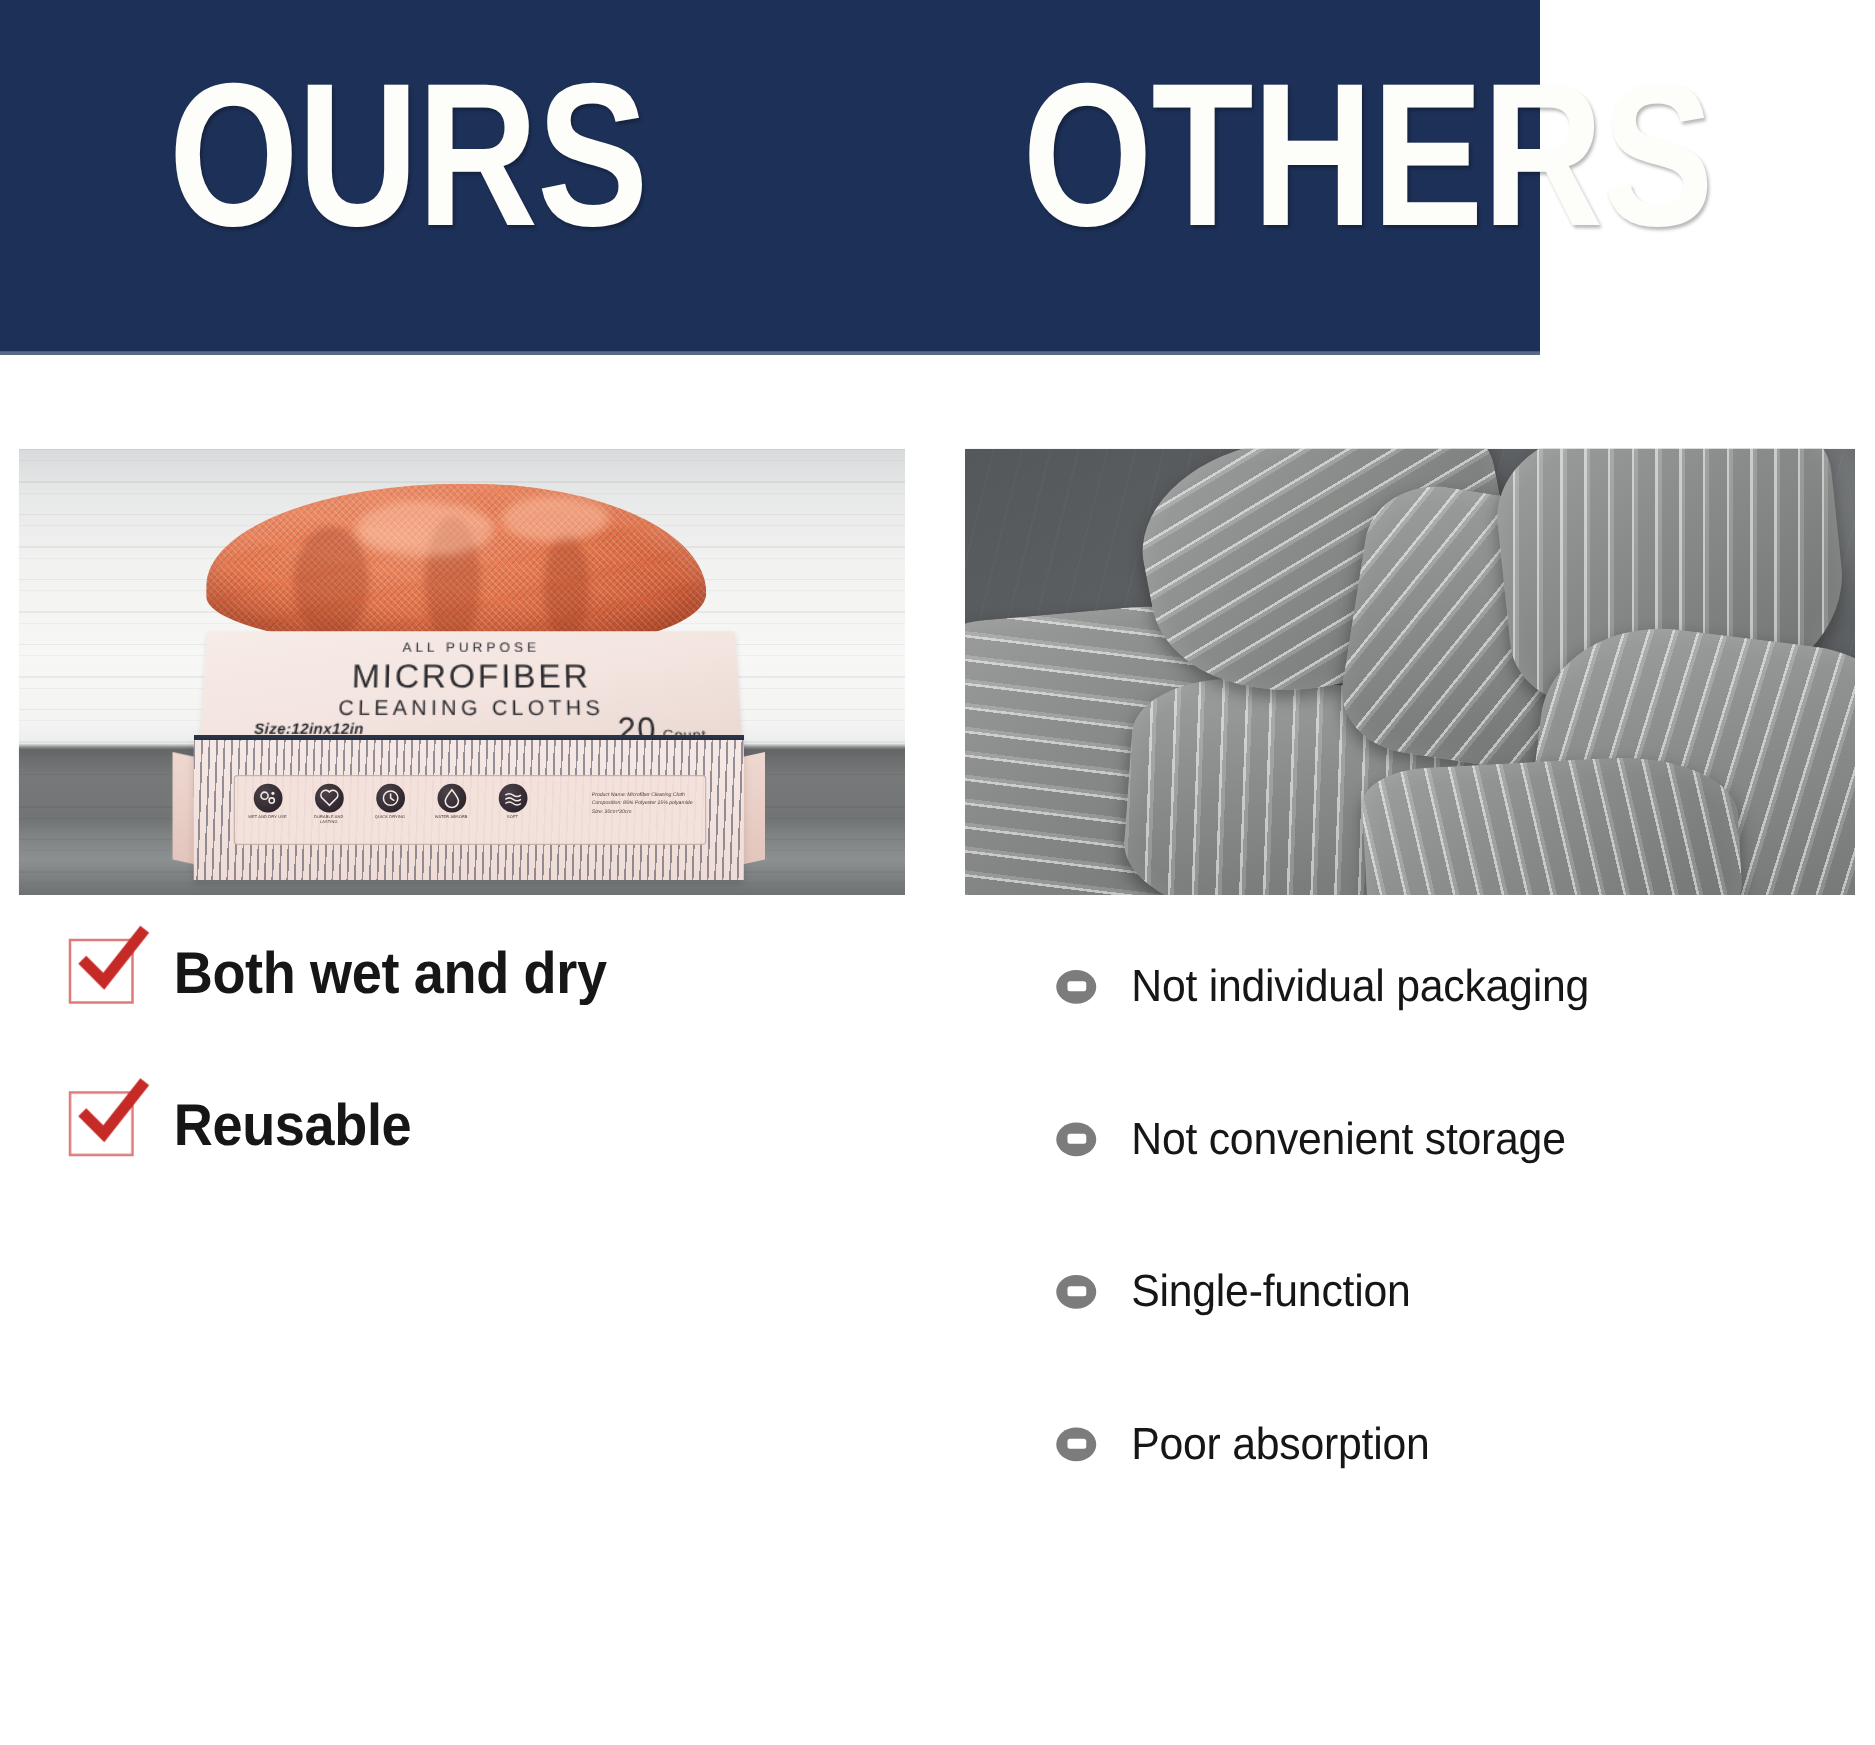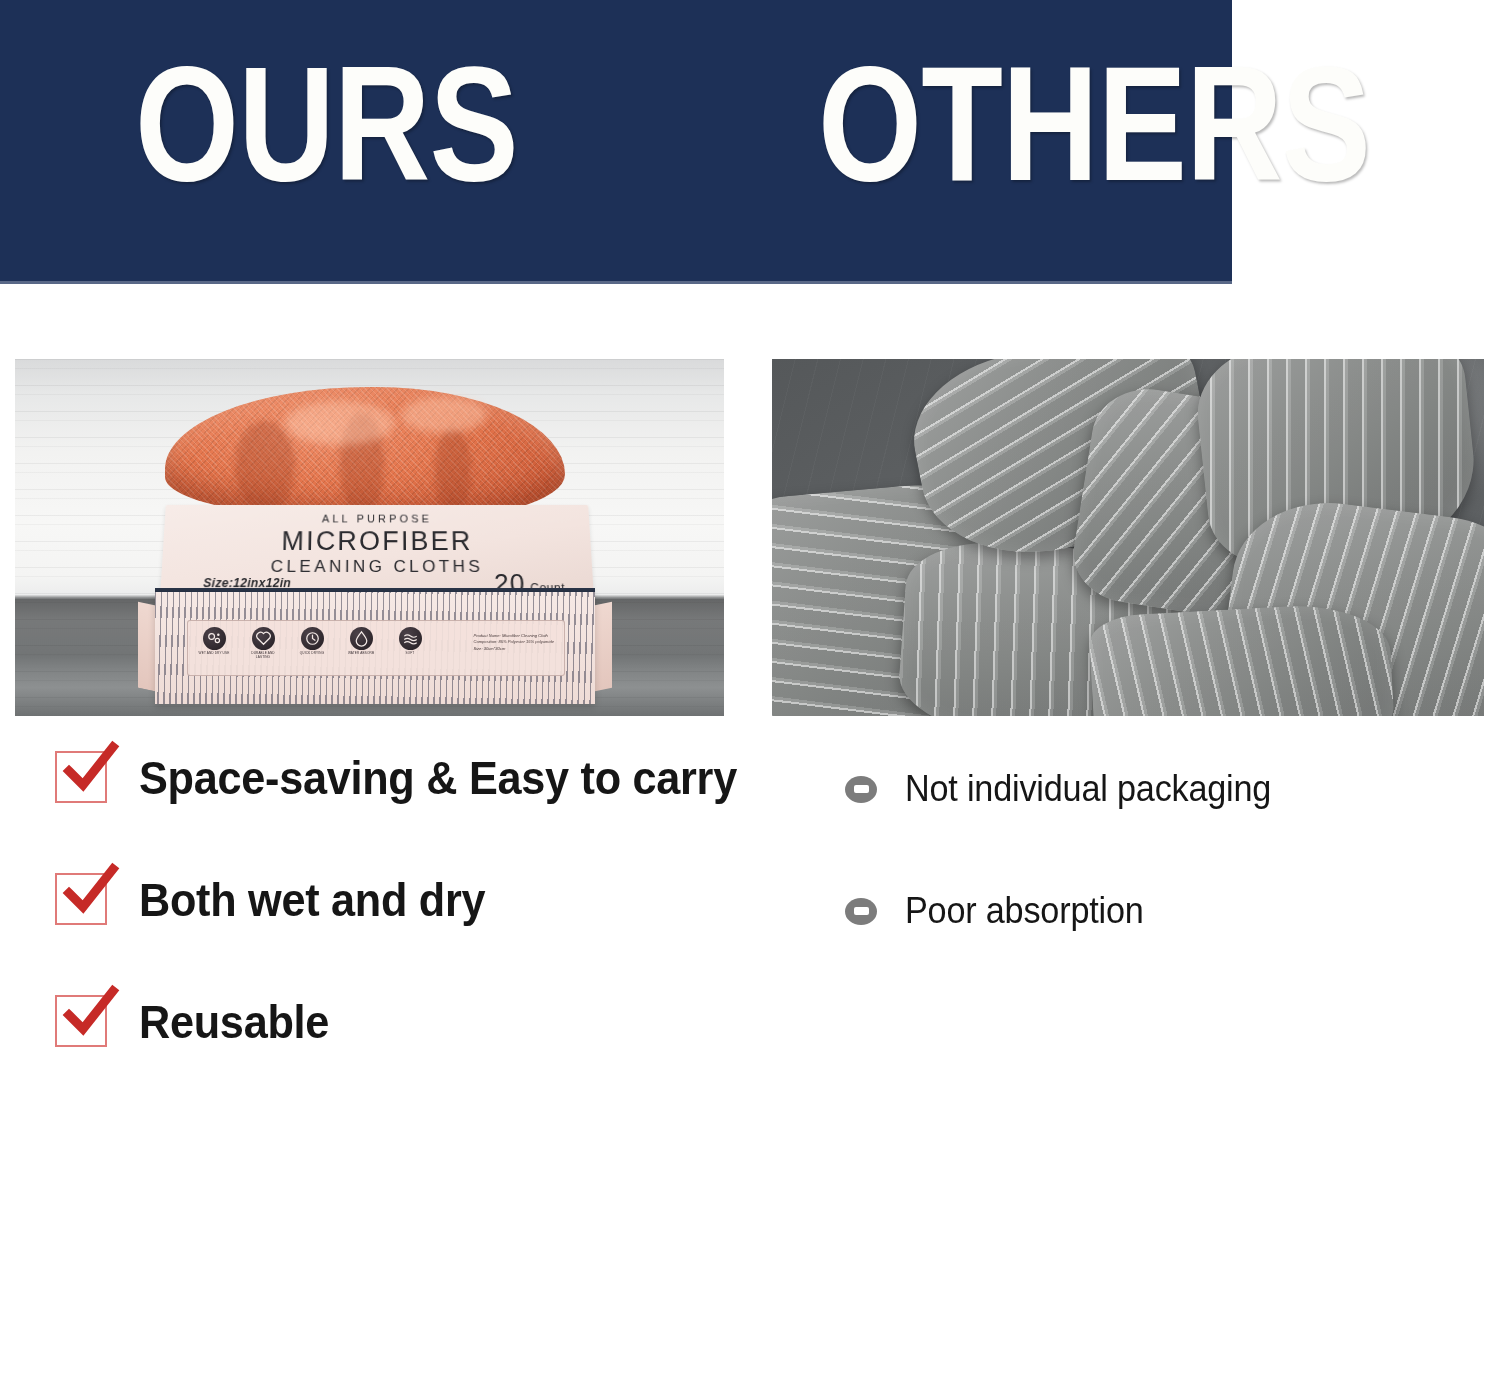--- a/index.html
+++ b/index.html
@@ -417,28 +417,20 @@
 
 <div class="lists">
 
   <div class="col-left">
     <div class="row">
       <span class="check-box">
         <svg viewBox="0 0 62 62">
             <path d="M10 32 L24 46 L54 8" fill="none" stroke="#c62a27" stroke-width="9" stroke-linecap="square"></path>
           </svg>
       </span>
-      <span class="check-label">Space-saving &amp; Easy to carry</span>
-    </div>
-    <div class="row">
-      <span class="check-box">
-        <svg viewBox="0 0 62 62">
-            <path d="M10 32 L24 46 L54 8" fill="none" stroke="#c62a27" stroke-width="9" stroke-linecap="square"></path>
-          </svg>
-      </span>
       <span class="check-label">Both wet and dry</span>
     </div>
     <div class="row">
       <span class="check-box">
         <svg viewBox="0 0 62 62">
             <path d="M10 32 L24 46 L54 8" fill="none" stroke="#c62a27" stroke-width="9" stroke-linecap="square"></path>
           </svg>
       </span>
       <span class="check-label">Reusable</span>
     </div>
@@ -448,17 +440,29 @@
     <div class="row row-right">
       <span class="minus-badge">
           <i></i>
         </span>
       <span class="minus-label">Not individual packaging</span>
     </div>
     <div class="row row-right">
       <span class="minus-badge">
           <i></i>
         </span>
+      <span class="minus-label">Not convenient storage</span>
+    </div>
+    <div class="row row-right">
+      <span class="minus-badge">
+          <i></i>
+        </span>
+      <span class="minus-label">Single-function</span>
+    </div>
+    <div class="row row-right">
+      <span class="minus-badge">
+          <i></i>
+        </span>
       <span class="minus-label">Poor absorption</span>
     </div>
   </div>
 
 </div>
 
 </body></html>

